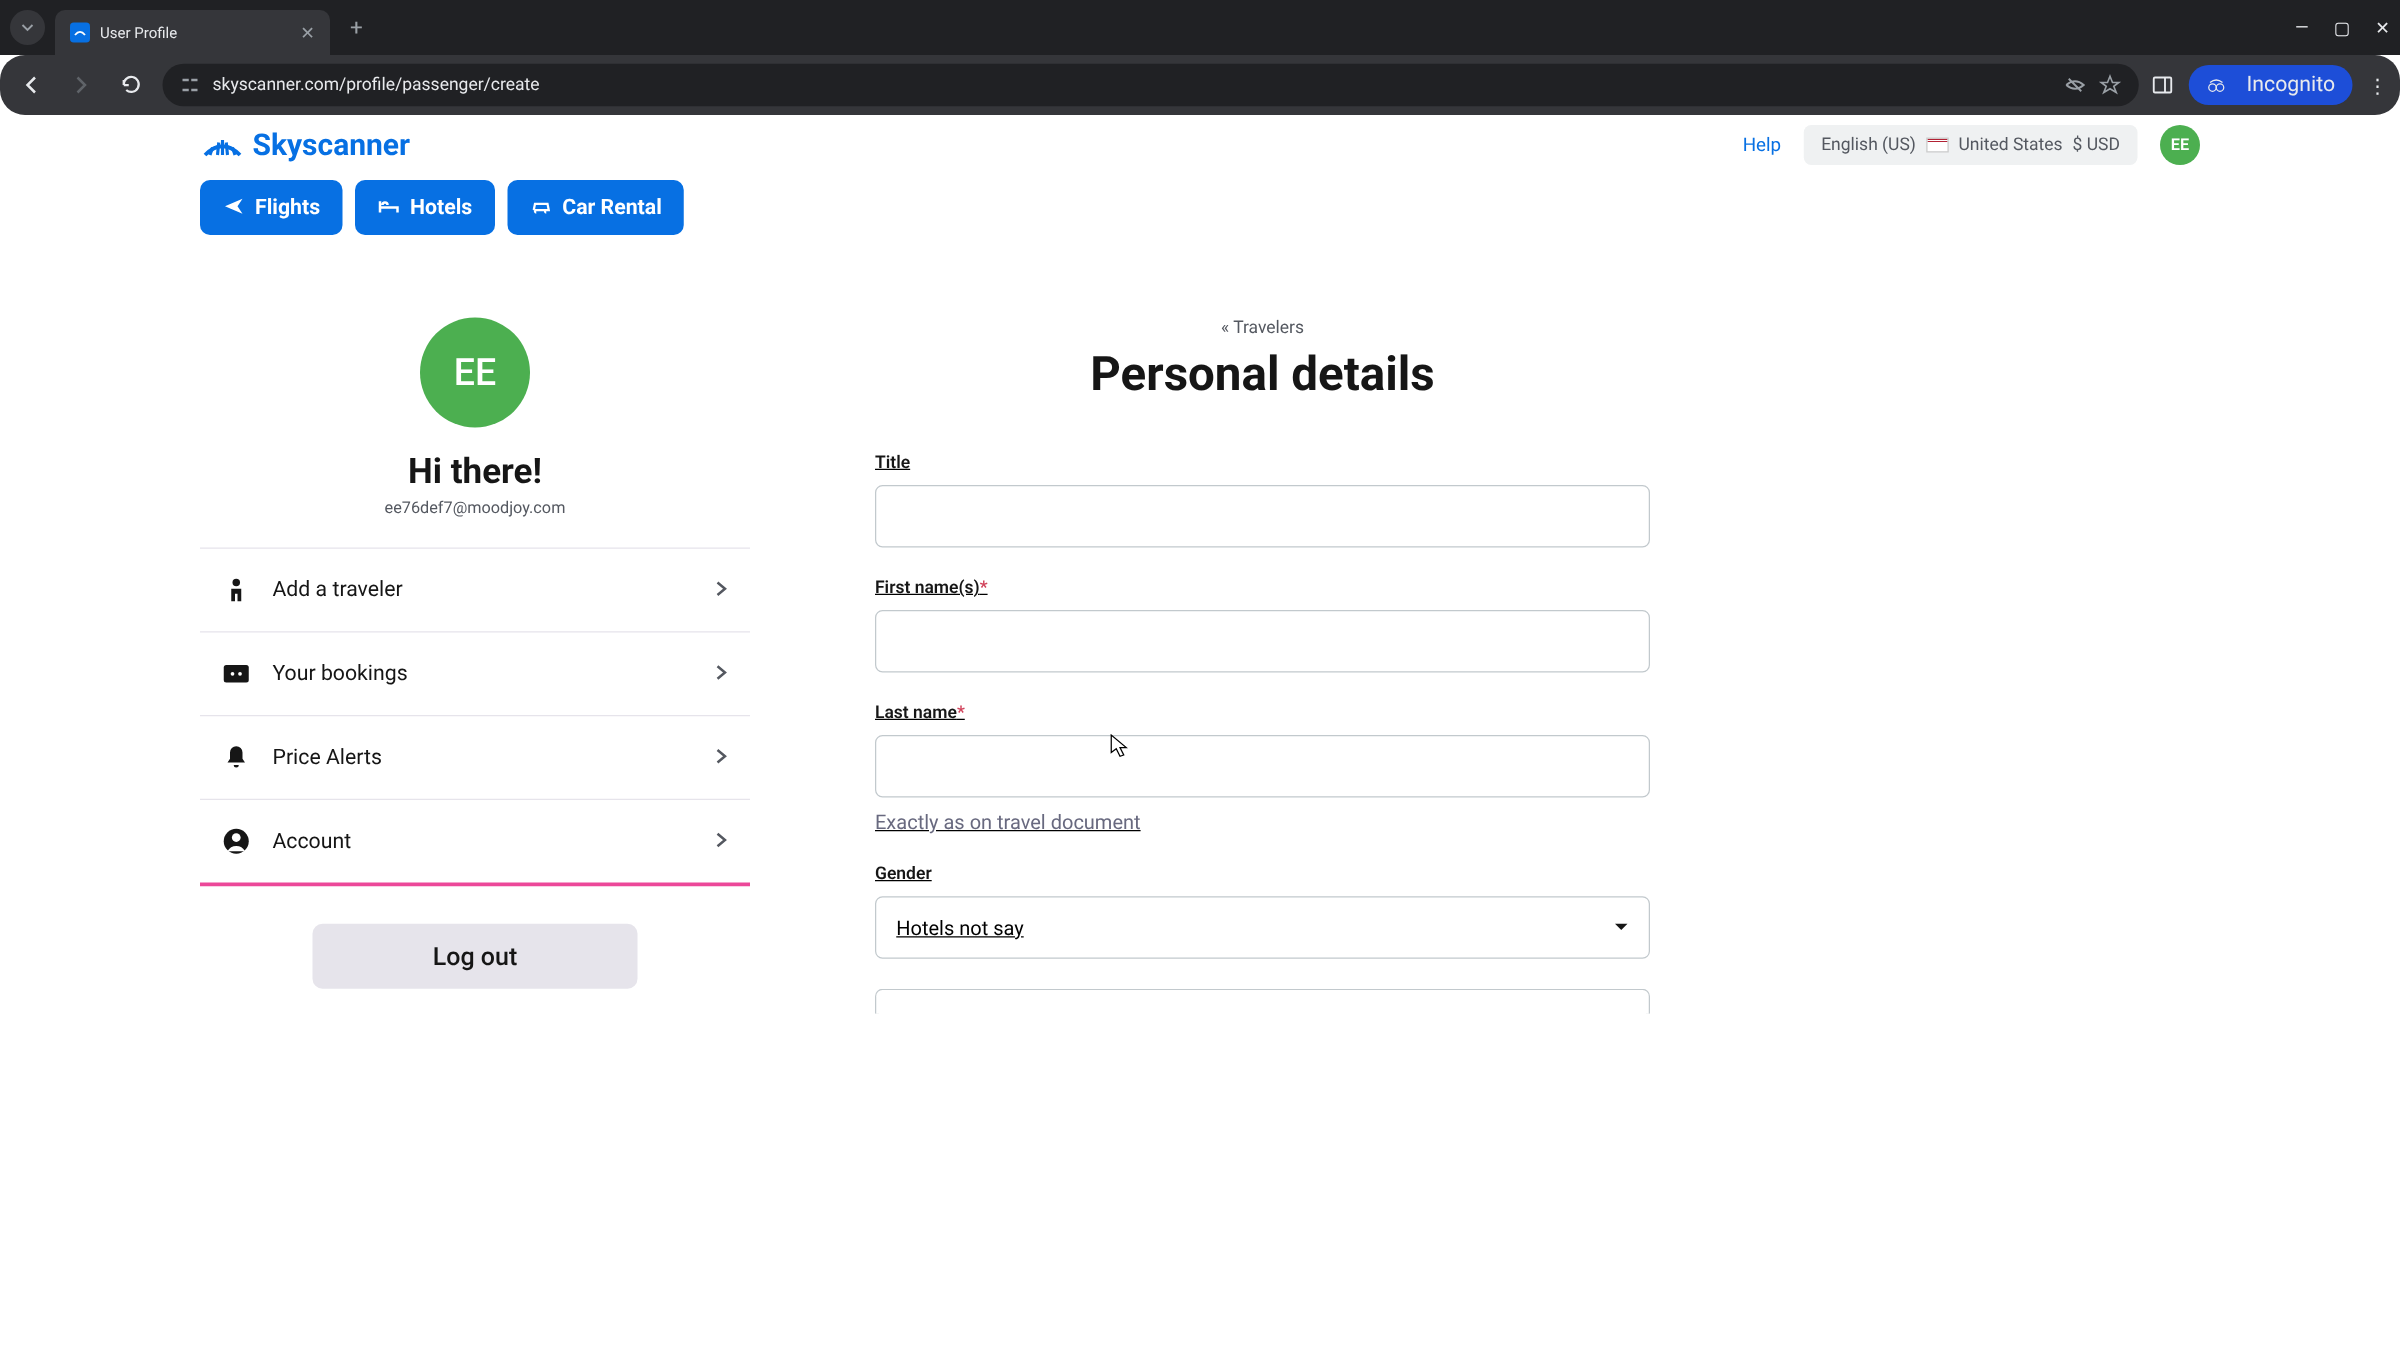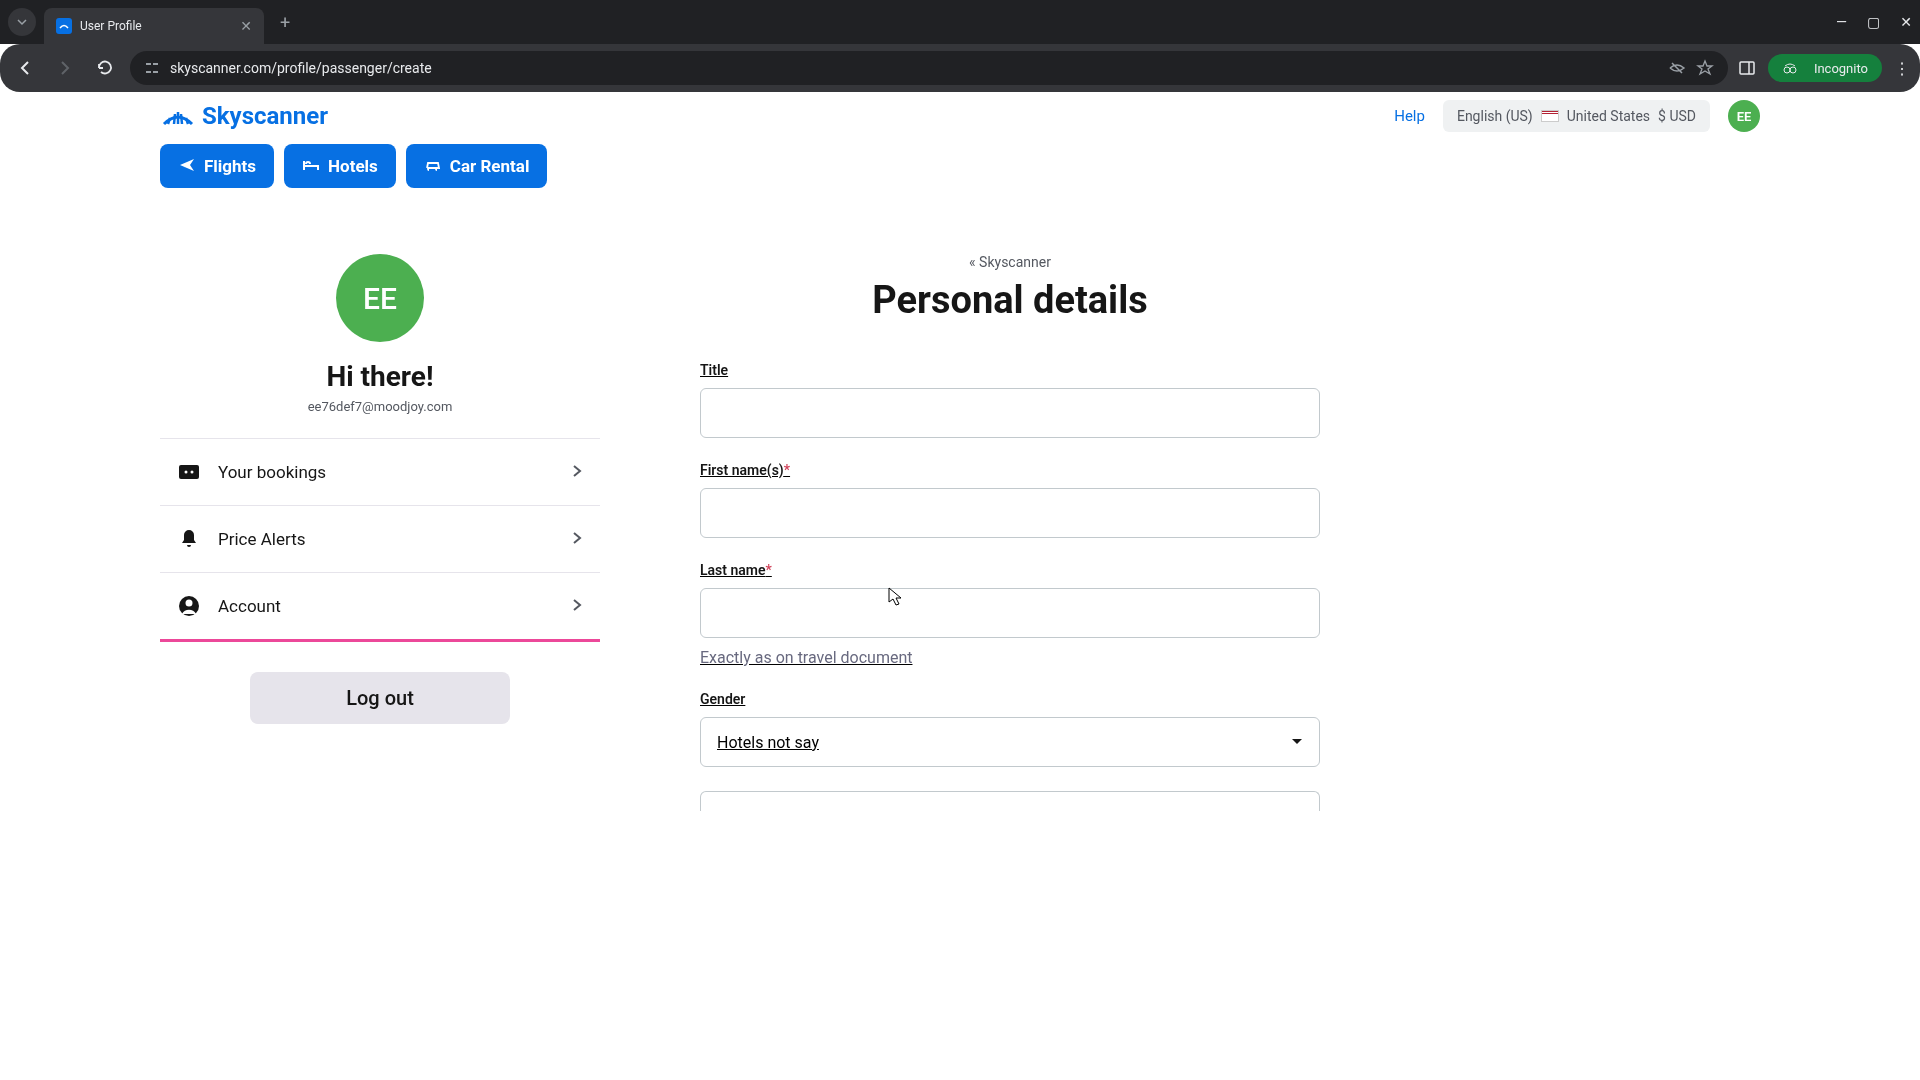--- a/index.html
+++ b/index.html
@@ -16,21 +16,21 @@
     .window-controls { margin-left: auto; display: flex; gap: 20px; color: #e8eaed; }
     .win-btn { cursor: pointer; font-size: 14px; }
     
     .toolbar { background: #35363a; height: 48px; display: flex; align-items: center; padding: 0 10px; gap: 10px; border-radius: 20px; }
     .nav-btn { width: 30px; height: 30px; display: flex; align-items: center; justify-content: center; color: #9aa0a6; cursor: pointer; border-radius: 50%; }
     .nav-btn.active { color: #e8eaed; }
     .url-bar { flex: 1; background: #202124; border-radius: 20px; height: 34px; display: flex; align-items: center; padding: 0 14px; gap: 10px; }
     .url-text { color: #e8eaed; font-size: 14px; flex: 1; }
     .url-icon { color: #9aa0a6; }
     .toolbar-right { display: flex; align-items: center; gap: 12px; color: #e8eaed; }
-    .incognito-badge { background: #15803d; border-radius: 18px; padding: 6px 14px; display: flex; align-items: center; gap: 16px; font-size: 13px; }
+    .incognito-badge { background: #1d4ed8; border-radius: 18px; padding: 6px 14px; display: flex; align-items: center; gap: 16px; font-size: 17px; }
     
     
     .page { background: #fff; height: calc(1080px - 92px); position: relative; overflow-y: scroll; }
     .page::-webkit-scrollbar { width: 16px; }
     .page::-webkit-scrollbar-track { background: #f1f1f1; }
     .page::-webkit-scrollbar-thumb { background: #c1c1c1; border-radius: 8px; }
     
     .header { display: flex; align-items: center; padding: 8px 160px 12px; }
     .logo { display: flex; align-items: center; gap: 6px; color: #0770e3; font-size: 24px; font-weight: 700; }
     .logo-icon { width: 36px; height: 24px; }
@@ -191,20 +191,34 @@
 
   <div class="main">
 
     <div class="sidebar">
       <div class="profile-header">
         <div class="big-avatar">EE</div>
         <div class="greeting">Hi there!</div>
         <div class="email">ee76def7@moodjoy.com</div>
       </div>
 
+      <div class="menu-item">
+        <span class="menu-icon">
+          <svg width="20" height="22" viewBox="0 0 20 22">
+              <circle cx="10" cy="5" r="3" fill="#161616"></circle>
+              <path d="M6 10 L6 20 L9 20 L9 14 L11 14 L11 20 L14 20 L14 10 Z" fill="#161616"></path>
+            </svg>
+        </span>
+        <span class="menu-label">Add a traveler</span>
+        <span class="chevron">
+          <svg width="10" height="14" viewBox="0 0 10 14">
+              <path d="M2 2 L8 7 L2 12" stroke="#545860" stroke-width="2" fill="none"></path>
+            </svg>
+        </span>
+      </div>
 
       <div class="menu-item">
         <span class="menu-icon">
           <svg width="22" height="16" viewBox="0 0 22 16">
               <rect x="1" y="1" width="20" height="14" rx="2" fill="#161616"></rect>
               <circle cx="8" cy="8" r="1.5" fill="#fff"></circle>
               <circle cx="14" cy="8" r="1.5" fill="#fff"></circle>
             </svg>
         </span>
         <span class="menu-label">Your bookings</span>
@@ -242,21 +256,21 @@
           <svg width="10" height="14" viewBox="0 0 10 14">
               <path d="M2 2 L8 7 L2 12" stroke="#545860" stroke-width="2" fill="none"></path>
             </svg>
         </span>
       </div>
 
       <button class="logout-btn">Log out</button>
     </div>
 
     <div class="content">
-      <span class="breadcrumb-link">« Skyscanner</span>
+      <span class="breadcrumb-link">« Travelers</span>
       <h1 class="page-title">Personal details</h1>
 
       <div class="form-group">
         <label class="form-label">Title</label>
         <input class="form-input" type="text" style="">
       </div>
 
       <div class="form-group">
         <label class="form-label"><span>First name(s)</span><span class="required">*</span></label>
         <input class="form-input" type="text" style="">

